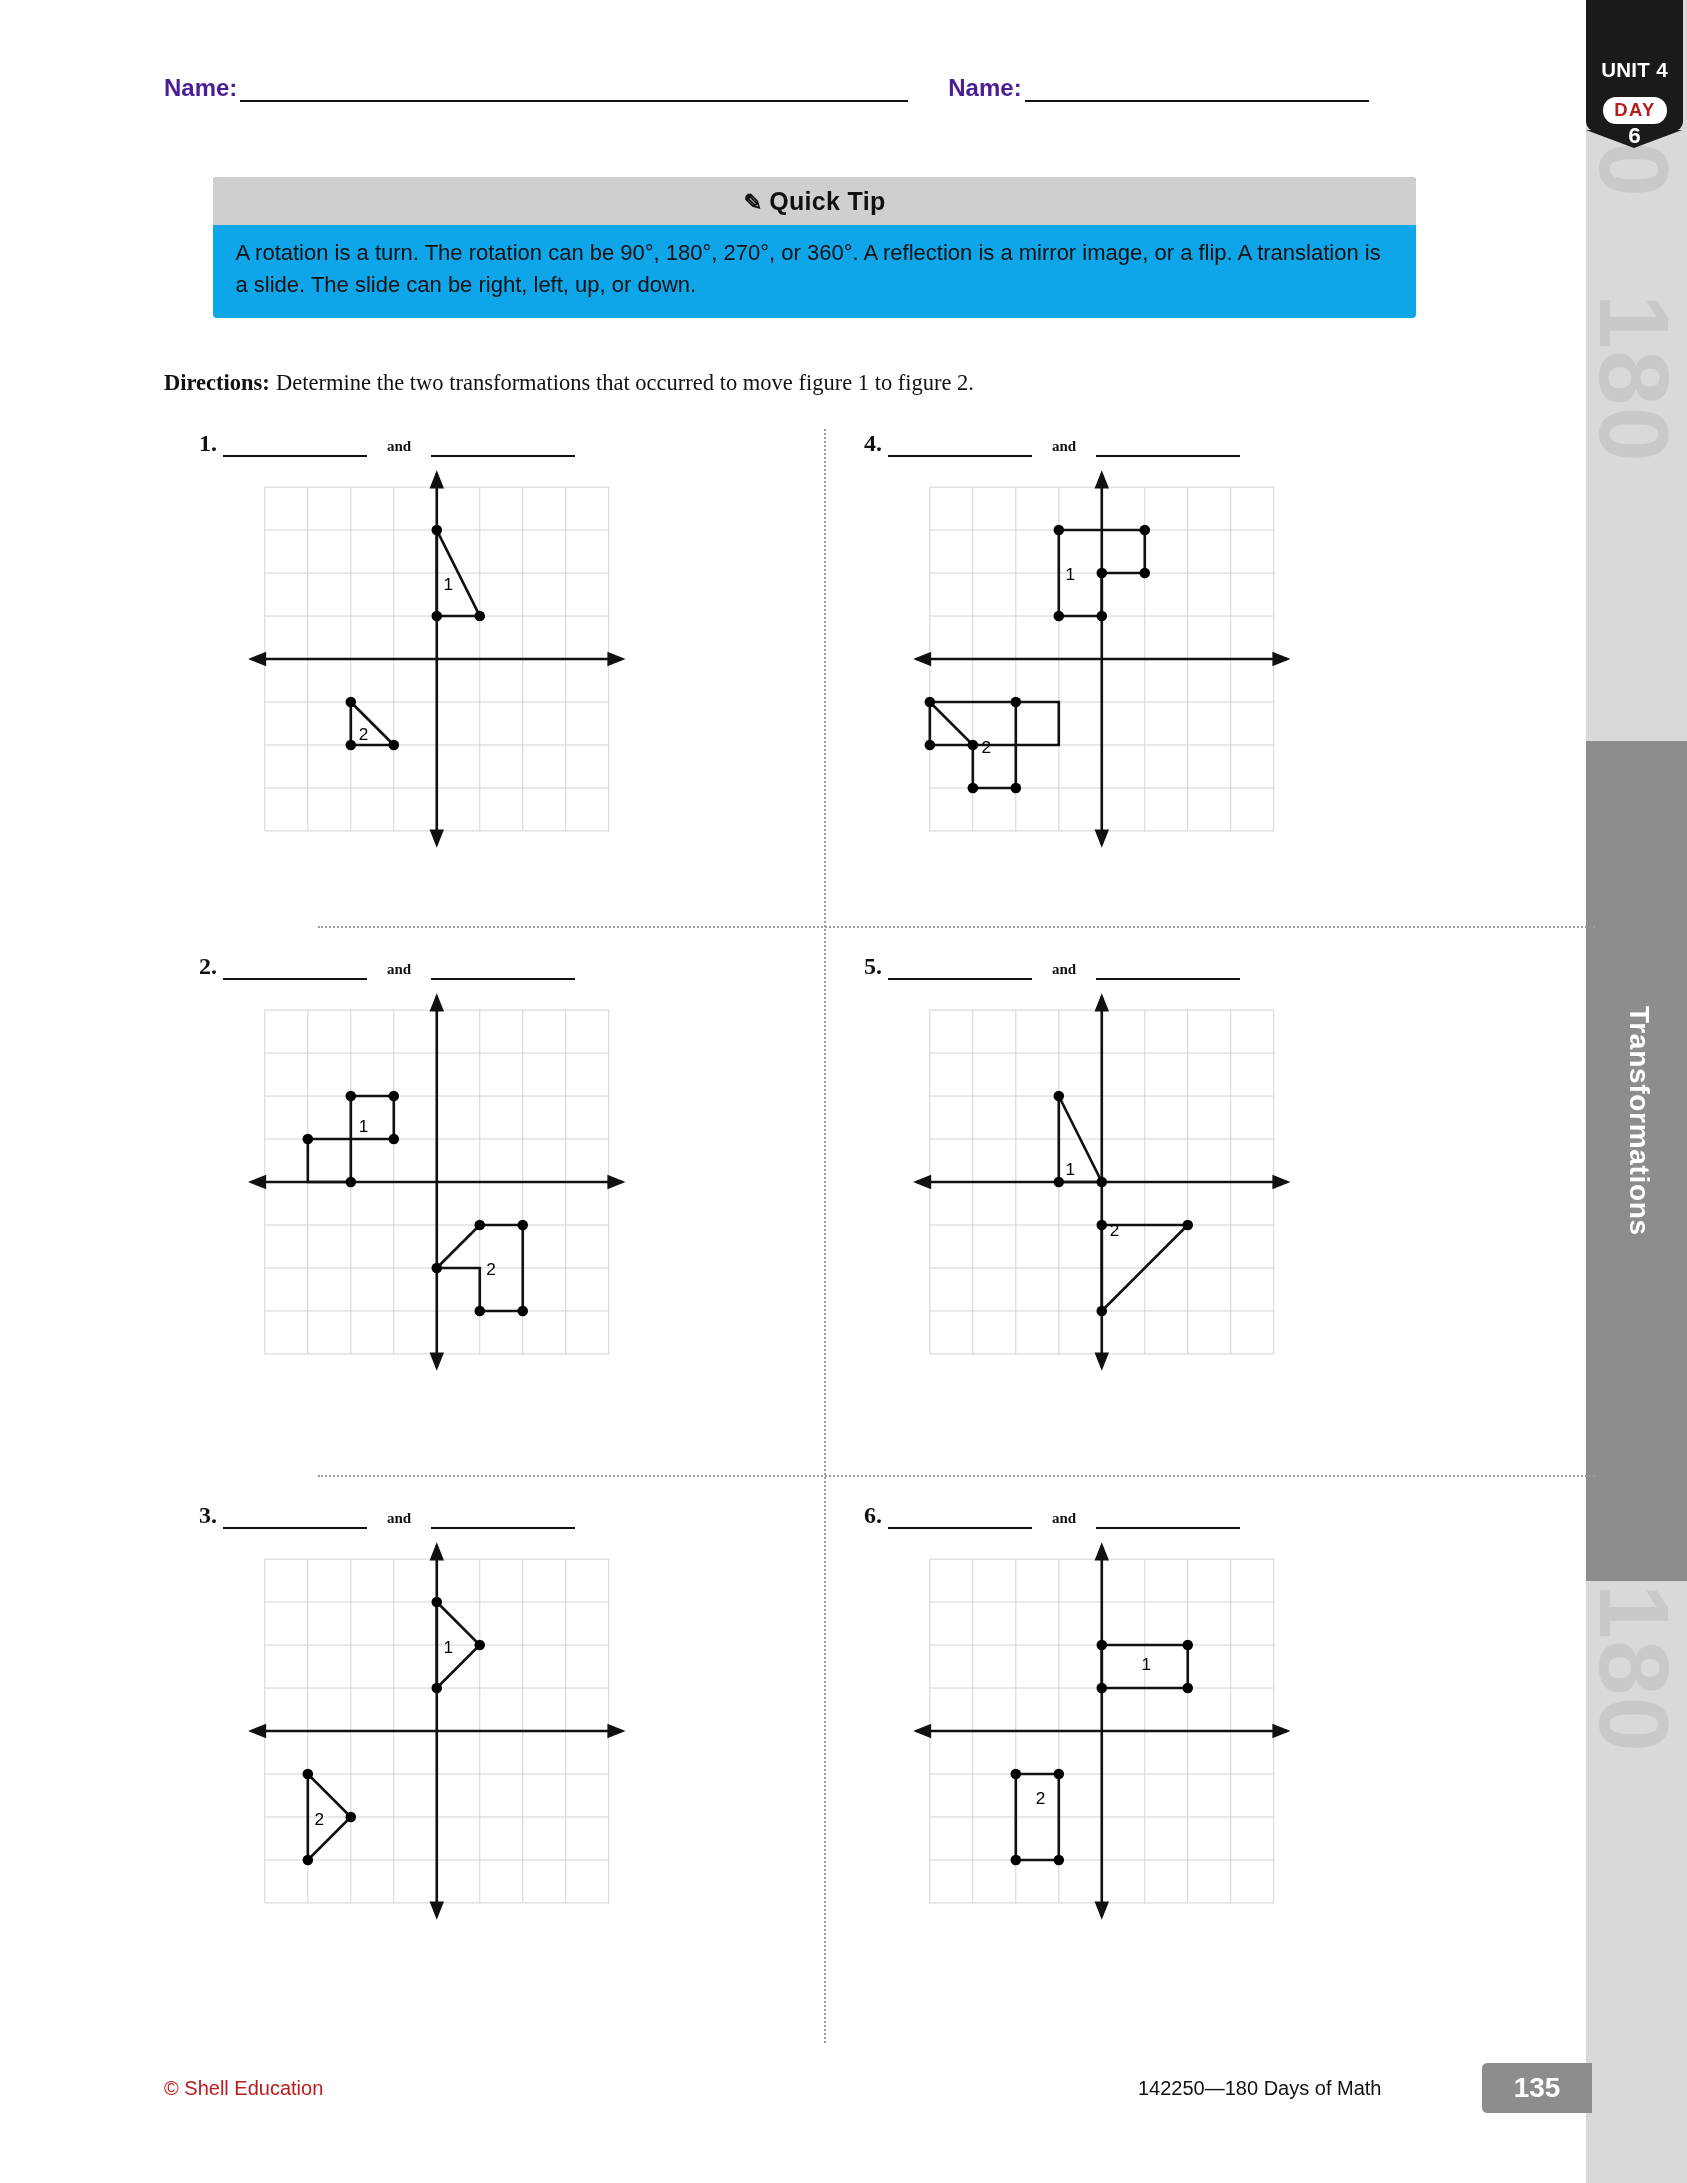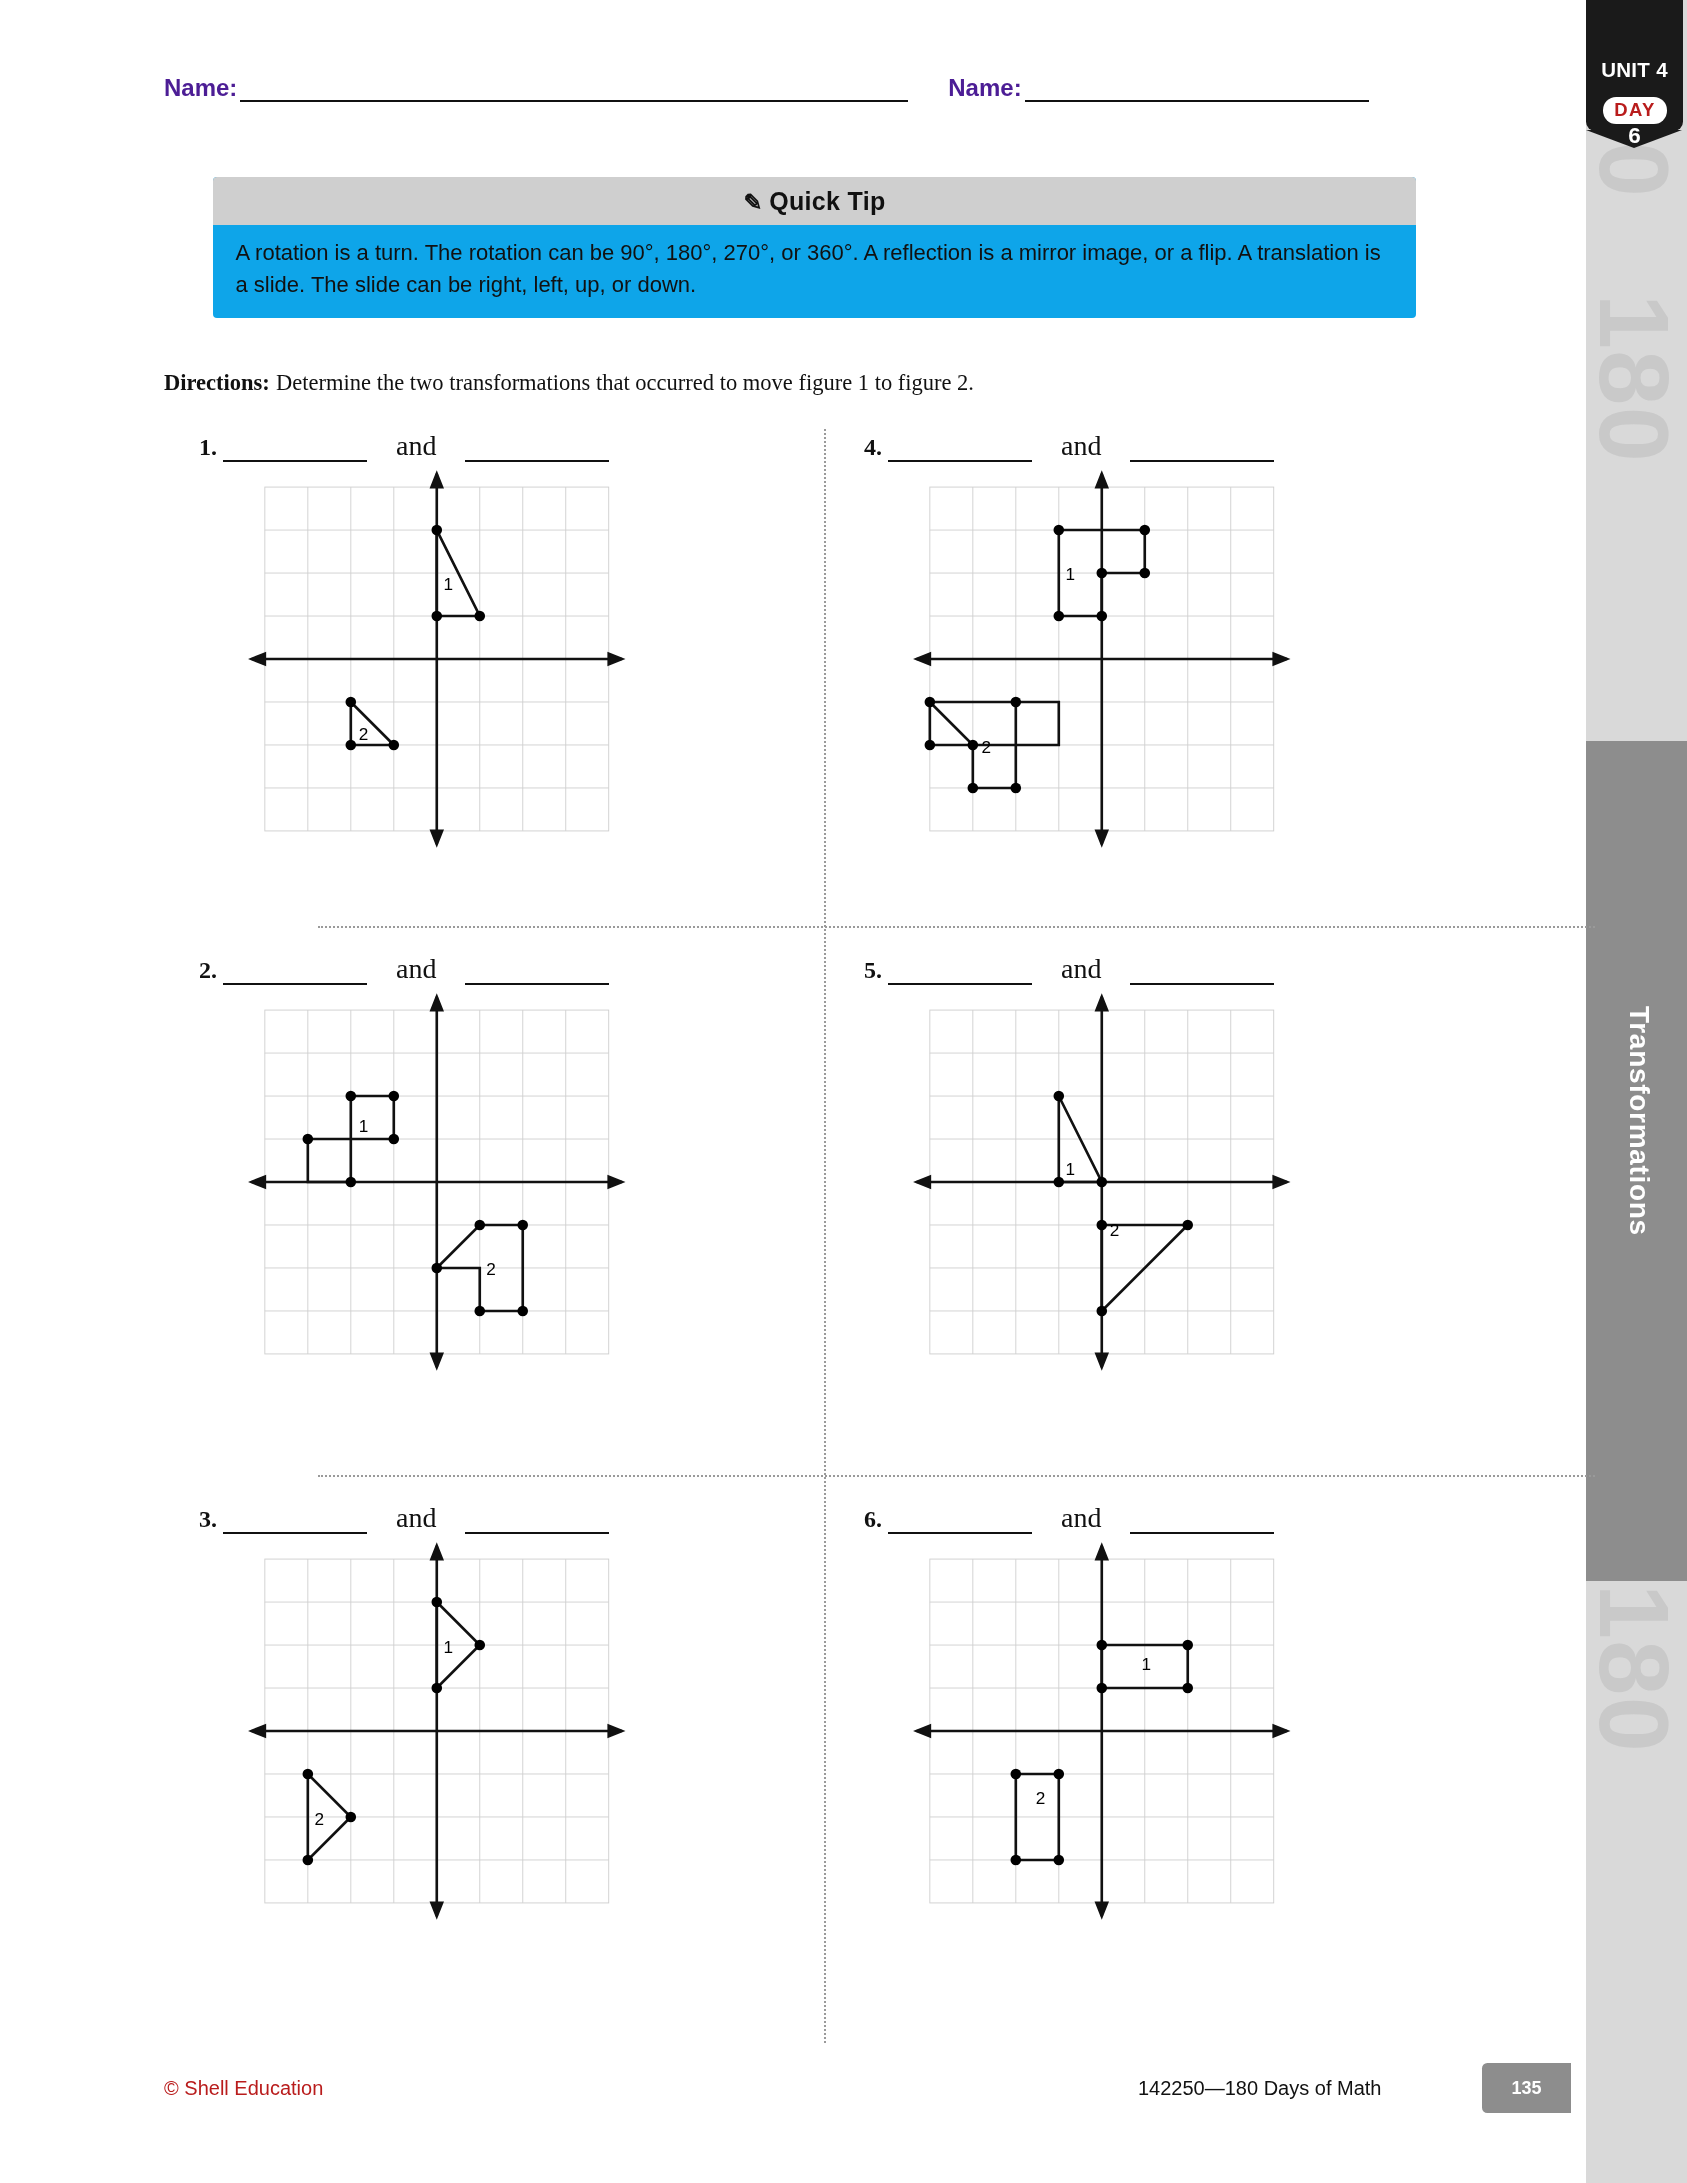--- a/index.html
+++ b/index.html
@@ -80,41 +80,41 @@
   .directions { position:absolute; left:164px; top:370px; font-size:22.5px; color:#111; }
   .directions b { font-family:"Liberation Serif", serif; font-weight:bold; }
   .directions span.txt { font-family:"Liberation Serif", serif; }
 
   
   .problems { position:absolute; left:159px; top:423px; width:1277px; height:1621px; }
   .prob { position:absolute; width:635px; height:529px; }
   .prob-head { position:absolute; left:40px; top:6.6px; font-size:24px; font-weight:bold; color:#111;
                font-family:"Liberation Serif", serif; }
   .blank { display:inline-block; border-bottom:2px solid #111; height:25px; width:144px; vertical-align:bottom; }
-  .andtxt { font-family:"Liberation Serif", serif; font-weight:normal; font-size:28px; margin:0 23px; }
+  .andtxt { font-family:"Liberation Serif", serif; font-weight:bold; font-size:15px; margin:0 14px; }
 
   .plot { position:absolute; left:86px; top:44px; }
 
   
   .sep-h {
     position:absolute; left:159px; width:1277px; height:0;
     border-top:2px dotted #9a9a9a;
   }
   .sep-v {
     position:absolute; top:429px; width:0; height:1614px;
     border-left:2px dotted #9a9a9a; left:824px;
   }
 
   
   .footer-left { position:absolute; left:164px; top:2077px; font-size:20px; color:#b91c1c; }
   .footer-right { position:absolute; left:1138px; top:2077px; font-size:20px; color:#111; }
   .page-pill {
-    position:absolute; left:1482px; top:2063px; width:89px; height:50px;
+    position:absolute; left:1482px; top:2063px; width:110px; height:50px;
     background:#8d8d8d; border-radius:5.3px 0 0 5.3px;
-    color:#fff; font-weight:bold; font-size:18px; text-align:center; line-height:50px;
+    color:#fff; font-weight:bold; font-size:28px; text-align:center; line-height:50px;
   }
 </style>
 </head>
 <body>
 
 <div class="side-rail">
   <div class="ghost" style="top:198px;">180</div>
   <div class="ghost" style="top:463px;">180</div>
   <div class="ghost" style="top:1753px;">180</div>
 </div>

